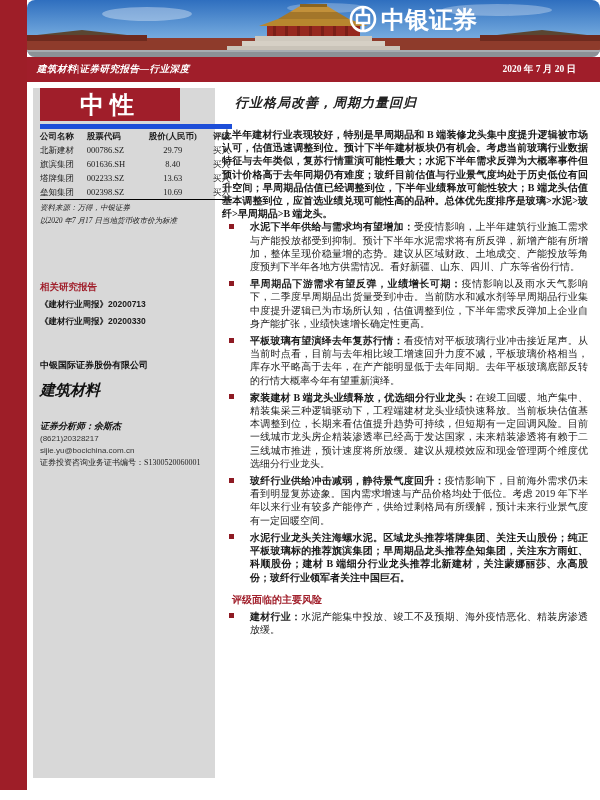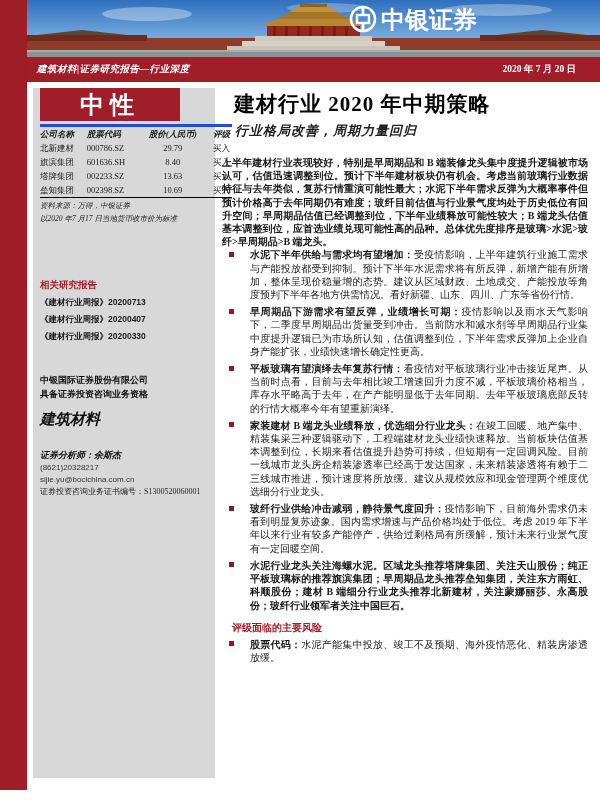--- a/index.html
+++ b/index.html
@@ -5,40 +5,40 @@
   * { margin:0; padding:0; box-sizing:border-box; }
   html,body { background:#fff; }
   .page {
     position:relative; width:600px; height:800px; background:#fff;
     font-family:"Liberation Serif", serif; overflow:hidden;
   }
   
   .left-strip { position:absolute; left:0; top:0; width:27px; height:790px; background:#9E1E28; }
 
   
-  .banner { position:absolute; left:27px; top:0; width:573px; height:57px; overflow:hidden; }
+  .banner { position:absolute; left:27px; top:0; width:573px; height:57px; overflow:hidden;border-radius:8px; }
   .banner svg { display:block; }
 
   
   .red-bar {
     position:absolute; left:27px; top:57px; width:573px; height:25px; background:#A01E2A;
     color:#fff; display:flex; align-items:center; justify-content:space-between;
     padding:0 24px 0 10px;
   }
   .red-bar .cat { font-size:9.5px; font-weight:700; font-style:italic; letter-spacing:.5px; }
   .red-bar .date { font-size:9.5px; font-weight:700; }
 
   
   .sidebar { position:absolute; left:33px; top:88px; width:182px; height:690px; background:#D8D8D8; padding:0 0 0 7px; }
   .rating-box {
     width:140px; height:33px; background:#A01E2A; color:#fff; display:flex;
     align-items:center; justify-content:center; font-size:24px; font-weight:700; letter-spacing:6px;
   }
   .side-table { width:192px; border-collapse:collapse; margin-top:3px; font-size:8.5px; color:#1a1a1a; }
-  .side-table thead td { font-weight:700; border-top:3px solid #1d4ed8; padding:2px 0 1px;font-style:italic; }
+  .side-table thead td { font-weight:700; border-top:5px solid #1d4ed8; padding:2px 0 1px; }
   .side-table td { padding:1.5px 0; line-height:11px; white-space:nowrap; }
   .side-table .c-price, .side-table .h-price { text-align:center; }
   .side-table .c-rate, .side-table .h-rate { text-align:right; padding-right:2px; }
   .side-table tbody tr:last-child td { border-bottom:1px solid #000; }
   .side-note { font-size:7.5px; font-style:italic; color:#222; margin-top:3px; line-height:9.5px; white-space:nowrap; }
 
   .related { margin-top:56px; }
   .side-heading { color:#A01E2A; font-weight:700; font-size:9.5px; }
   .report-item { font-size:8.5px; font-weight:700; color:#1a1a1a; margin-top:5px; white-space:nowrap; }
   .report-item .num { font-family:"Liberation Sans", sans-serif; font-weight:700; }
@@ -166,55 +166,52 @@
         </tr>
       </tbody>
     </table>
 
     <div class="side-note">资料来源：万得，中银证券</div>
     <div class="side-note">以2020 年7 月17 日当地货币收市价为标准</div>
 
     <div class="related">
       <div class="side-heading">相关研究报告</div>
       <div class="report-item"><span>《建材行业周报》</span><span class="num">20200713</span></div>
-      <div class="report-item"><span>《建材行业周报》</span><span class="num">20200407</span></div>
       <div class="report-item"><span>《建材行业周报》</span><span class="num">20200330</span></div>
     </div>
 
     <div class="company">
       <div>中银国际证券股份有限公司</div>
-      <div>具备证券投资咨询业务资格</div>
     </div>
 
     <div class="sector">建筑材料</div>
 
     <div class="analyst">
       <div class="a-title">证券分析师：余斯杰</div>
       <div class="a-line">(8621)20328217</div>
       <div class="a-line">sijie.yu@bocichina.com.cn</div>
       <div class="a-cert">证券投资咨询业务证书编号：S1300520060001</div>
     </div>
   </aside>
 
   <main class="main">
-    <h1 class="title">建材行业 2020 年中期策略</h1>
     <h2 class="subtitle">行业格局改善，周期力量回归</h2>
     <p class="abstract">上半年建材行业表现较好，特别是早周期品和 B 端装修龙头集中度提升逻辑被市场认可，估值迅速调整到位。预计下半年建材板块仍有机会。考虑当前玻璃行业数据特征与去年类似，复苏行情重演可能性最大；水泥下半年需求反弹为大概率事件但预计价格高于去年同期仍有难度；玻纤目前估值与行业景气度均处于历史低位有回升空间；早周期品估值已经调整到位，下半年业绩释放可能性较大；B 端龙头估值基本调整到位，应首选业绩兑现可能性高的品种。总体优先度排序是玻璃&gt;水泥&gt;玻纤&gt;早周期品&gt;B 端龙头。</p>
 
     <ul class="bullets">
       <li><span class="sq"></span><span class="lead">水泥下半年供给与需求均有望增加：</span><span class="bq">受疫情影响，上半年建筑行业施工需求与产能投放都受到抑制。预计下半年水泥需求将有所反弹，新增产能有所增加，整体呈现价稳量增的态势。建议从区域财政、土地成交、产能投放等角度预判下半年各地方供需情况。看好新疆、山东、四川、广东等省份行情。</span></li>
       <li><span class="sq"></span><span class="lead">早周期品下游需求有望反弹，业绩增长可期：</span><span class="bq">疫情影响以及雨水天气影响下，二季度早周期品出货量受到冲击。当前防水和减水剂等早周期品行业集中度提升逻辑已为市场所认知，估值调整到位，下半年需求反弹加上企业自身产能扩张，业绩快速增长确定性更高。</span></li>
       <li><span class="sq"></span><span class="lead">平板玻璃有望演绎去年复苏行情：</span><span class="bq">看疫情对平板玻璃行业冲击接近尾声。从当前时点看，目前与去年相比竣工增速回升力度不减，平板玻璃价格相当，库存水平略高于去年，在产产能明显低于去年同期。去年平板玻璃底部反转的行情大概率今年有望重新演绎。</span></li>
       <li><span class="sq"></span><span class="lead">家装建材 B 端龙头业绩释放，优选细分行业龙头：</span><span class="bq">在竣工回暖、地产集中、精装集采三种逻辑驱动下，工程端建材龙头业绩快速释放。当前板块估值基本调整到位，长期来看估值提升趋势可持续，但短期有一定回调风险。目前一线城市龙头房企精装渗透率已经高于发达国家，未来精装渗透将有赖于二三线城市推进，预计速度将所放缓。建议从规模效应和现金管理两个维度优选细分行业龙头。</span></li>
       <li><span class="sq"></span><span class="lead">玻纤行业供给冲击减弱，静待景气度回升：</span><span class="bq">疫情影响下，目前海外需求仍未看到明显复苏迹象。国内需求增速与产品价格均处于低位。考虑 2019 年下半年以来行业有较多产能停产，供给过剩格局有所缓解，预计未来行业景气度有一定回暖空间。</span></li>
     </ul>
 
     <ul class="bullets">
       <li class="bq"><span class="sq"></span><span><span>水泥行业龙头关注</span><span style="font-weight: 800;">海螺水泥</span><span>。区域龙头推荐</span><span style="font-weight: 800;">塔牌集团</span><span>、关注</span><span style="font-weight: 800;">天山股份</span><span>；纯正平板玻璃标的推荐</span><span style="font-weight: 800;">旗滨集团</span><span>；早周期品龙头推荐</span><span style="font-weight: 800;">垒知集团</span><span>，关注</span><span style="font-weight: 800;">东方雨虹</span><span>、</span><span style="font-weight: 800;">科顺股份</span><span>；建材 B 端细分行业龙头推荐</span><span style="font-weight: 800;">北新建材</span><span>，关注</span><span style="font-weight: 800;">蒙娜丽莎</span><span>、</span><span style="font-weight: 800;">永高股份</span><span>；玻纤行业领军者关注</span><span style="font-weight: 800;">中国巨石</span><span>。</span></span></li>
     </ul>
 
     <h3 class="sec-heading">评级面临的主要风险</h3>
     <ul class="bullets">
-      <li><span class="sq"></span><span class="lead">股票代码：</span><span class="bq">水泥产能集中投放、竣工不及预期、海外疫情恶化、精装房渗透放缓。</span></li>
+      <li><span class="sq"></span><span class="lead">建材行业：</span><span class="bq">水泥产能集中投放、竣工不及预期、海外疫情恶化、精装房渗透放缓。</span></li>
     </ul>
   </main>
 
 </div>
 
 </body></html>

